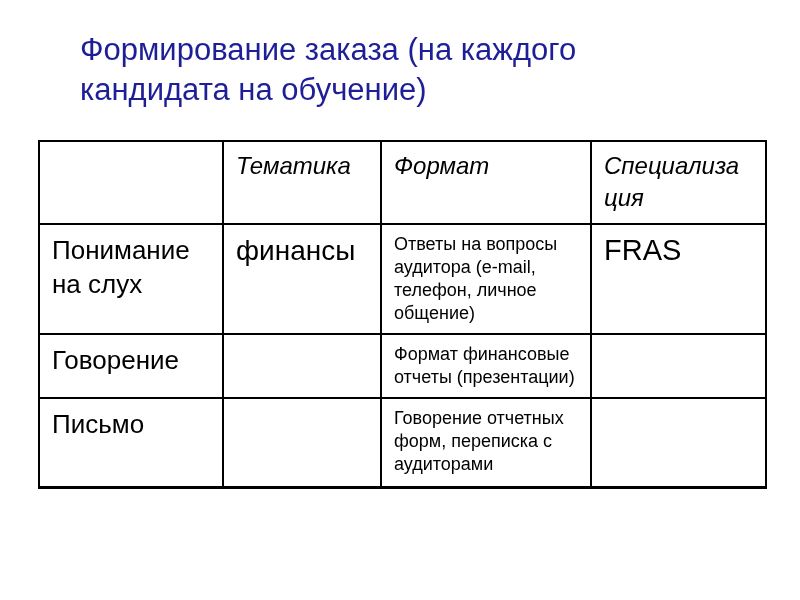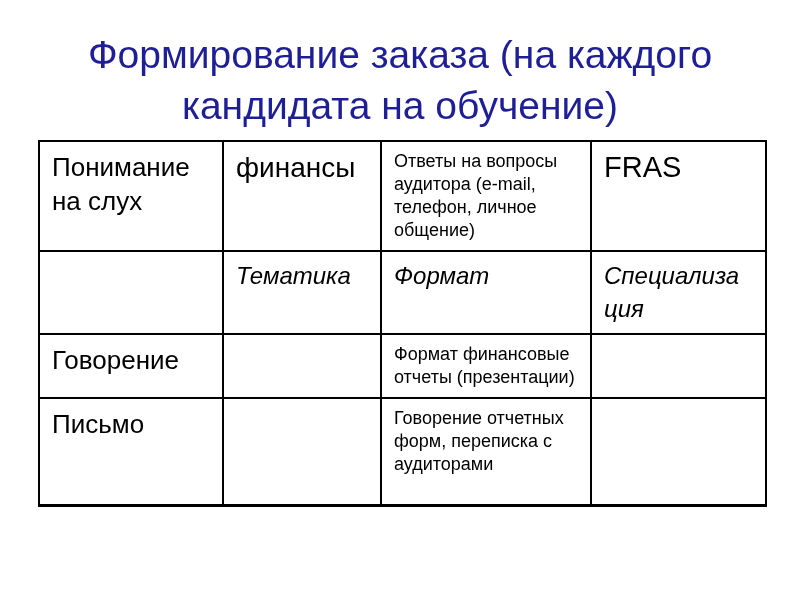--- a/index.html
+++ b/index.html
@@ -19,22 +19,22 @@
     height: 600px;
     background: #ffffff;
     overflow: hidden;
   }
   .title {
     position: absolute;
     top: 30px;
     left: 50%;
     transform: translateX(-50%);
     width: 640px;
-    text-align: center;
-    font-size: 39px;
+    text-align: left;
+    font-size: 31px;
     line-height: 1.3;
     color: #1e1e96;
     font-weight: 400;
   }
   table.order-table {
     position: absolute;
     left: 38px;
     top: 140px;
     width: 727px;
     border-collapse: collapse;
@@ -84,39 +84,39 @@
   <div class="title">Формирование заказа (на каждого кандидата на обучение)</div>
 
   <table class="order-table">
     <colgroup>
       <col style="width:184px">
       <col style="width:158px">
       <col style="width:210px">
       <col style="width:175px">
     </colgroup>
     <tbody>
+      <tr style="height:78px">
+        <td class="h"></td>
+        <td class="h">Тематика</td>
+        <td class="h">Формат</td>
+        <td class="h"><span class="wrap-narrow">Специализация</span></td>
+      </tr>
       <tr style="height:104px">
         <td class="skill">Понимание на слух</td>
         <td class="topic">финансы</td>
         <td class="fmt">Ответы на вопросы аудитора (e-mail, телефон, личное общение)</td>
         <td class="spec">FRAS</td>
-      </tr>
-      <tr style="height:78px">
-        <td class="h"></td>
-        <td class="h">Тематика</td>
-        <td class="h">Формат</td>
-        <td class="h"><span class="wrap-narrow">Специализация</span></td>
       </tr>
       <tr style="height:59px">
         <td class="skill">Говорение</td>
         <td class="topic"></td>
         <td class="fmt">Формат финансовые отчеты (презентации)</td>
         <td class="spec"></td>
       </tr>
-      <tr style="height:108px">
+      <tr style="height:90px">
         <td class="skill">Письмо</td>
         <td class="topic"></td>
         <td class="fmt">Говорение отчетных форм, переписка с аудиторами</td>
         <td class="spec"></td>
       </tr>
     </tbody>
   </table>
 
 </div>
 

